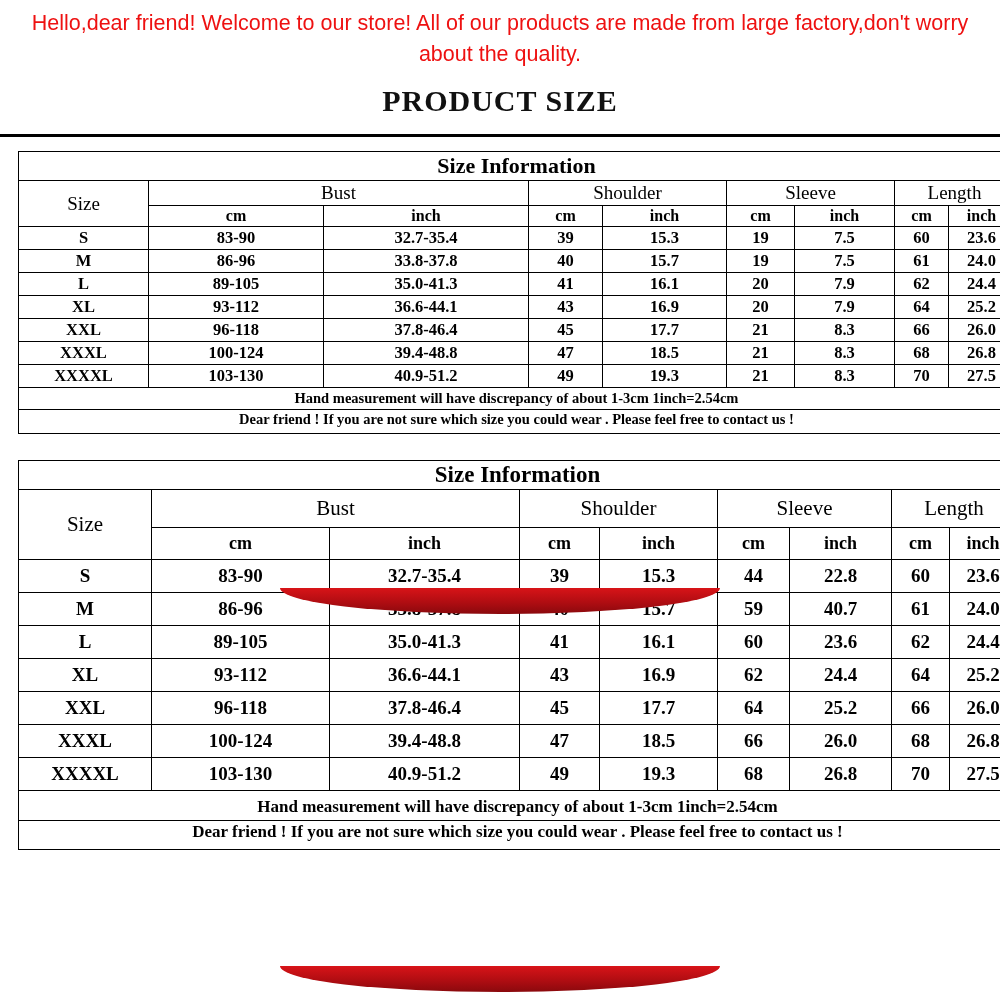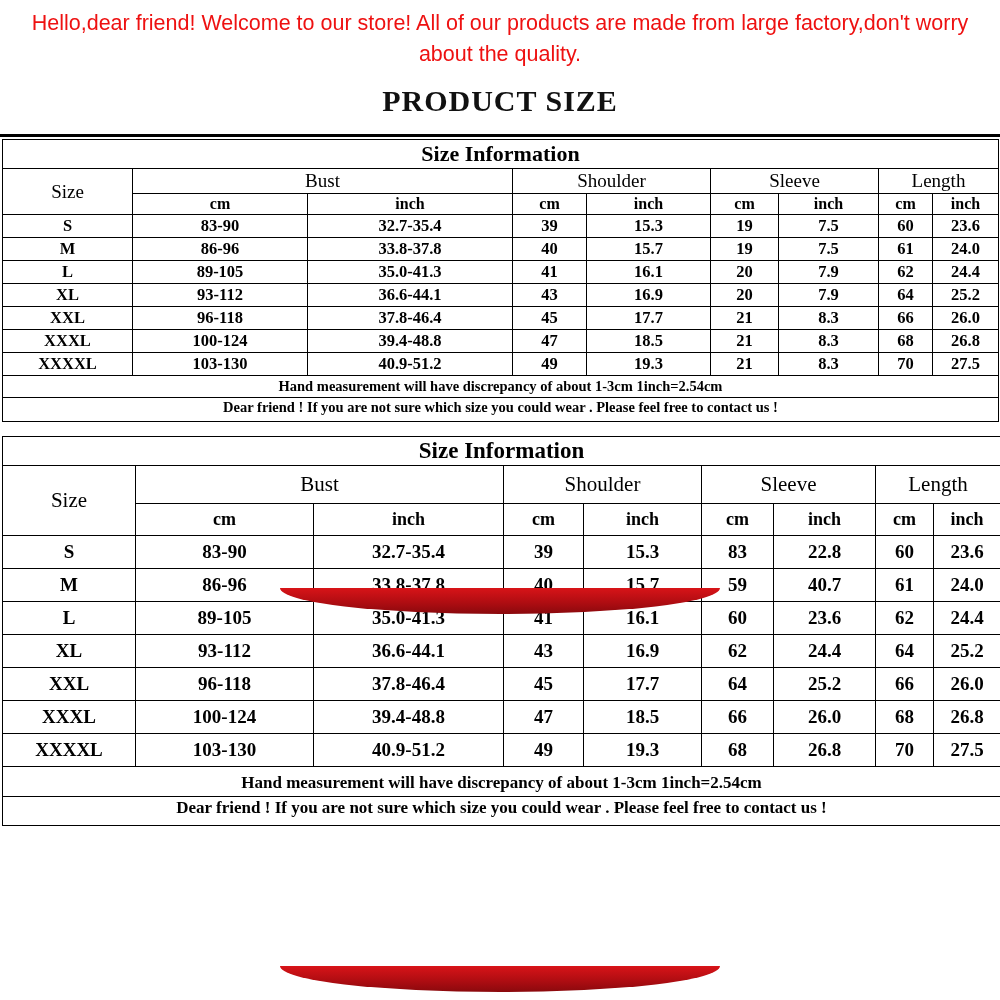--- a/index.html
+++ b/index.html
@@ -52,22 +52,22 @@
     text-align: center;
   }
   .title-rule {
     margin-top: 16px;
     border-top: 3px solid #000000;
     width: 100%;
   }
 
   
   .table-block {
-    margin-top: 2px;
-    padding: 0 2px;
+    margin-top: 14px;
+    padding: 0 18px;
     box-sizing: border-box;
   }
   table.size-table {
     width: 996px;
     border-collapse: collapse;
     table-layout: fixed;
     background: #ffffff;
   }
   table.size-table td,
   table.size-table th {
@@ -318,21 +318,21 @@
           <td>cm</td>
           <td>inch</td>
         </tr>
 
         <tr class="data-row">
           <td class="size-col">S</td>
           <td>83-90</td>
           <td>32.7-35.4</td>
           <td>39</td>
           <td>15.3</td>
-          <td>83</td>
+          <td>44</td>
           <td>22.8</td>
           <td>60</td>
           <td>23.6</td>
         </tr>
         <tr class="data-row">
           <td class="size-col">M</td>
           <td>86-96</td>
           <td>33.8-37.8</td>
           <td>40</td>
           <td>15.7</td>

